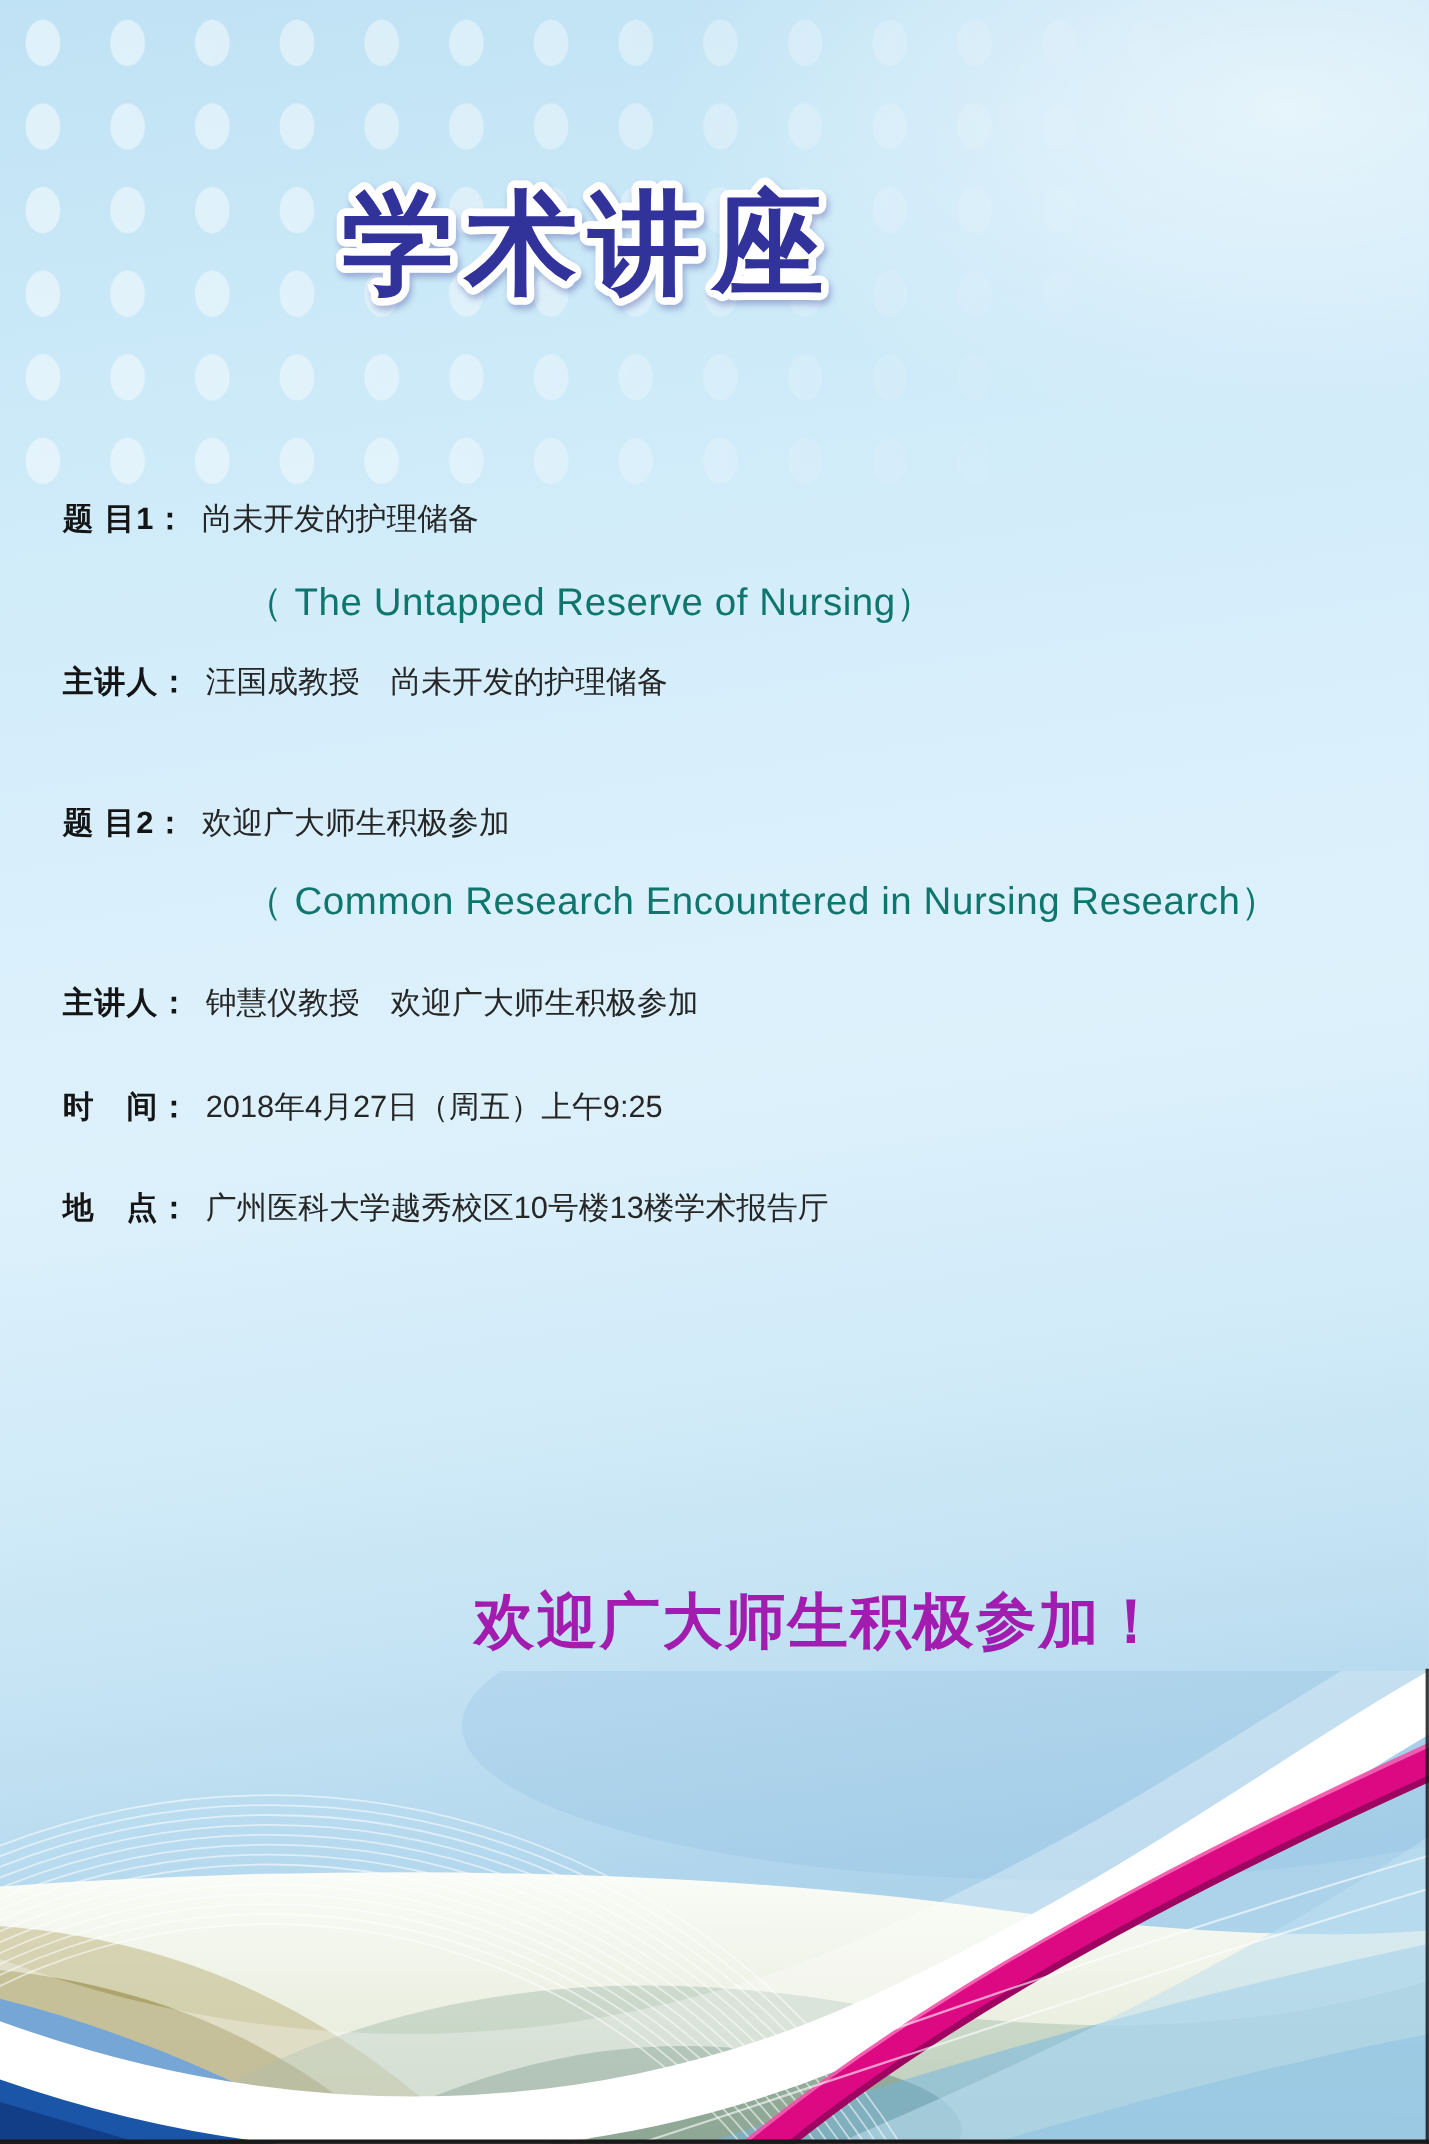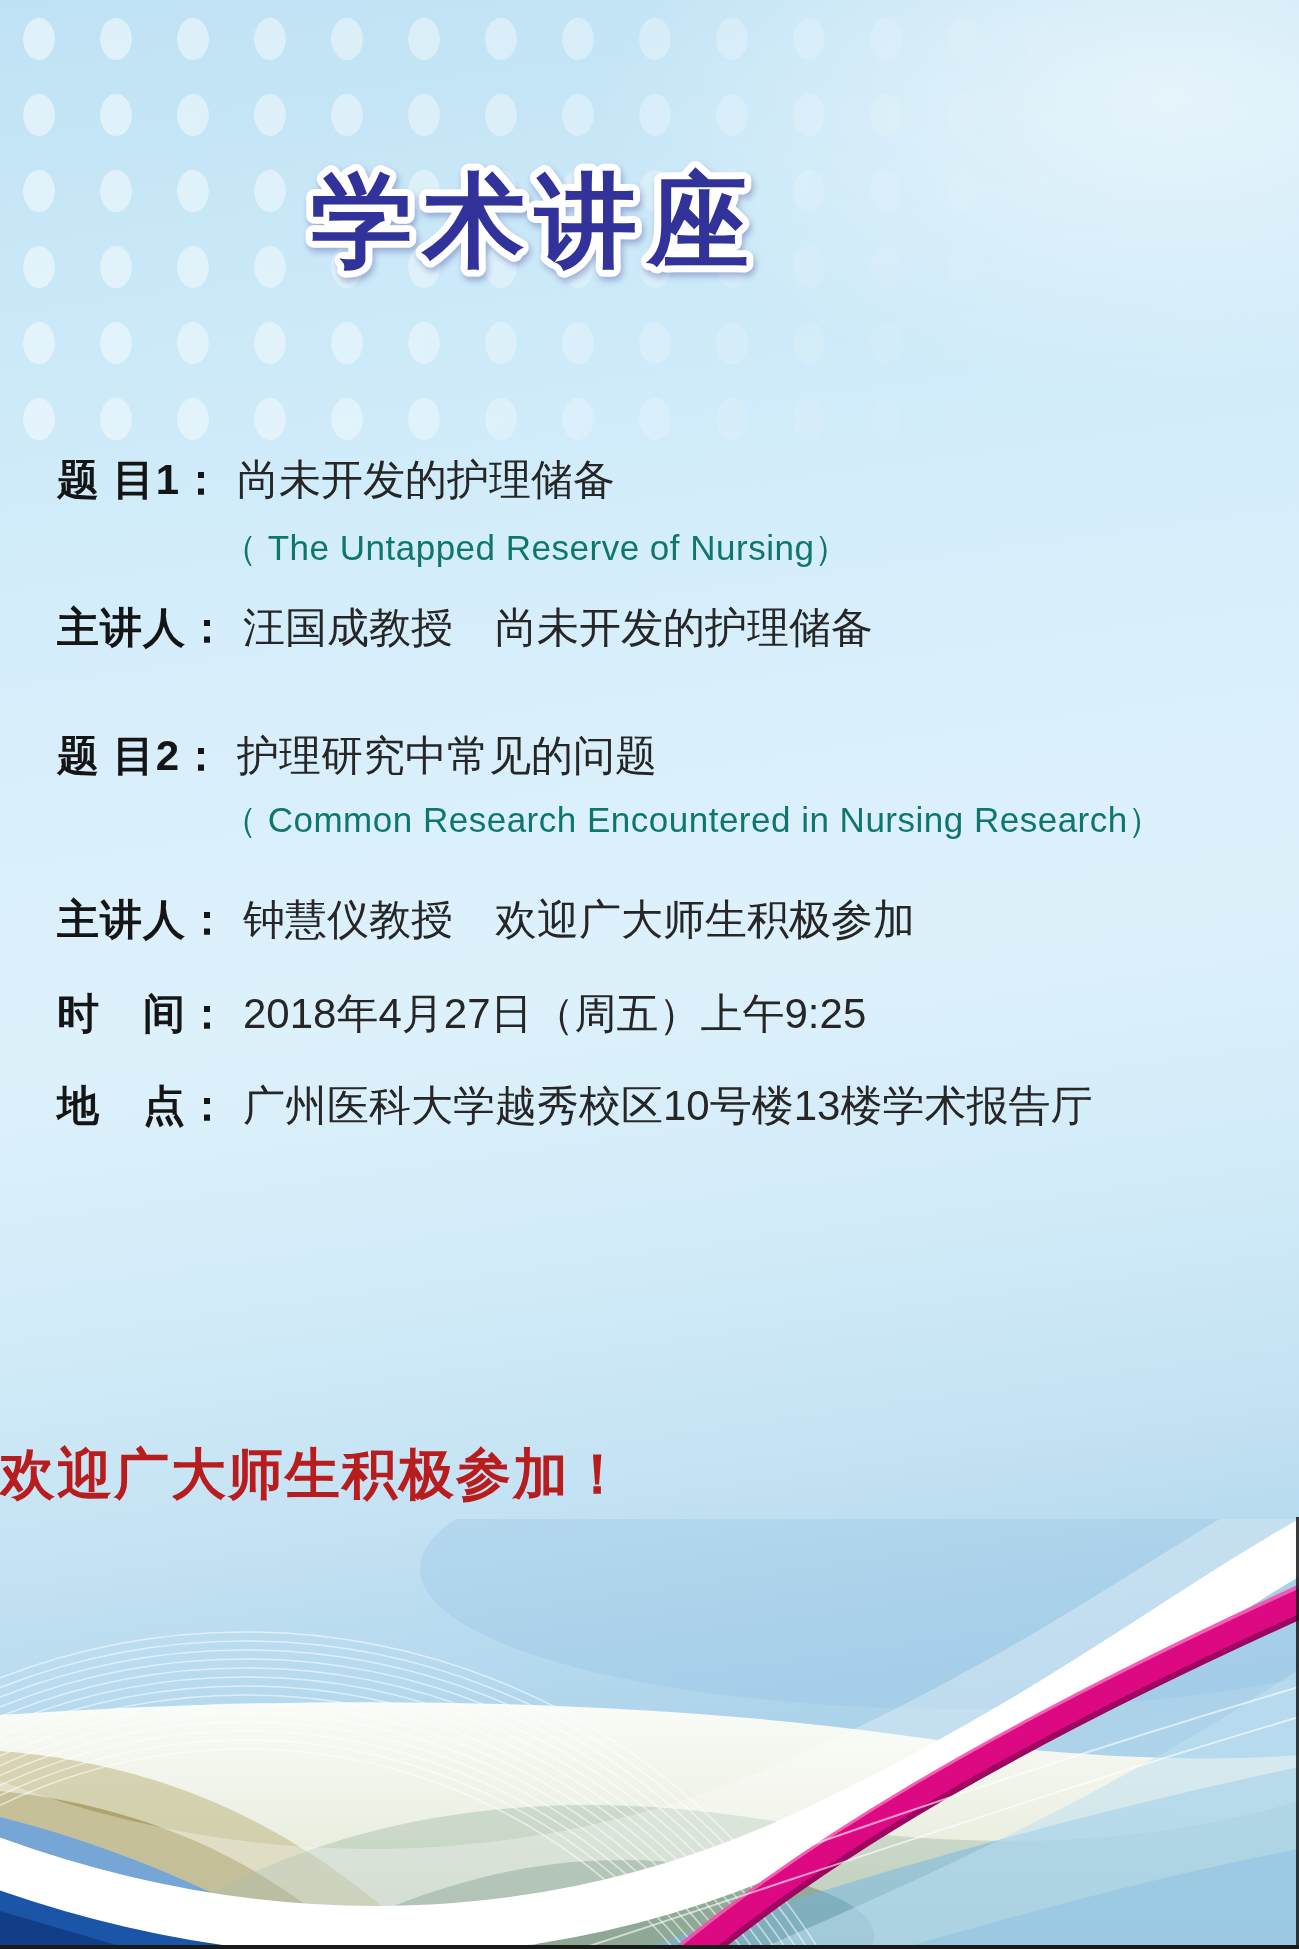--- a/index.html
+++ b/index.html
@@ -33,28 +33,28 @@
   .title-svg{position:absolute;left:0;top:132px;z-index:3;
     filter:drop-shadow(2px 4px 3px rgba(60,60,150,0.35));}
   .title-svg text{
     font-family:"DejaVu Serif","Liberation Serif",serif;
     font-weight:700;font-size:102px;letter-spacing:10px;
     fill:#32329b;stroke:#ffffff;stroke-width:14px;
     paint-order:stroke;stroke-linejoin:round;
   }
   
   .row{position:absolute;left:57px;z-index:3;white-space:nowrap;
-    font-size:42px;color:#262626;line-height:1.15;}
+    font-size:28px;color:#262626;line-height:1.15;}
   .row .lbl{font-weight:700;color:#151515;margin-right:14px;letter-spacing:1px;}
   .row .val{font-weight:500;}
   .row.en{left:222px;font-size:35px;color:#0f766e;}
   .row.en .val{font-weight:400;letter-spacing:0.5px;}
   
   .welcome{position:absolute;top:1438px;left:0;width:1058px;z-index:3;
-    text-align:left;font-size:55px;font-weight:800;color:#b91c1c;
+    text-align:right;font-size:55px;font-weight:800;color:#a21caf;
     letter-spacing:2px;white-space:nowrap;}
   
   .waves{position:absolute;left:0;bottom:0;width:1299px;height:430px;z-index:2;}
   
   .edge-b{position:absolute;left:0;right:0;bottom:0;height:4px;background:#1a1a1a;z-index:6;}
   .edge-r{position:absolute;right:0;bottom:0;width:3px;height:432px;background:rgba(24,24,24,.85);z-index:6;}
 </style>
 </head>
 <body>
 
@@ -69,21 +69,21 @@
 <div class="row" style="top:456px">
   <span class="lbl">题 目1：</span><span class="val">尚未开发的护理储备</span>
 </div>
 <div class="row en" style="top:528px">
   <span class="val">（ The Untapped Reserve of Nursing）</span>
 </div>
 <div class="row" style="top:604px">
   <span class="lbl">主讲人：</span><span class="val">汪国成教授　尚未开发的护理储备</span>
 </div>
 <div class="row" style="top:732px">
-  <span class="lbl">题 目2：</span><span class="val">护理研究中常见的问题</span>
+  <span class="lbl">题 目2：</span><span class="val">欢迎广大师生积极参加</span>
 </div>
 <div class="row en" style="top:800px">
   <span class="val">（ Common Research Encountered in Nursing Research）</span>
 </div>
 <div class="row" style="top:896px">
   <span class="lbl">主讲人：</span><span class="val">钟慧仪教授　欢迎广大师生积极参加</span>
 </div>
 <div class="row" style="top:990px">
   <span class="lbl">时　间：</span><span class="val">2018年4月27日（周五）上午9:25</span>
 </div>

